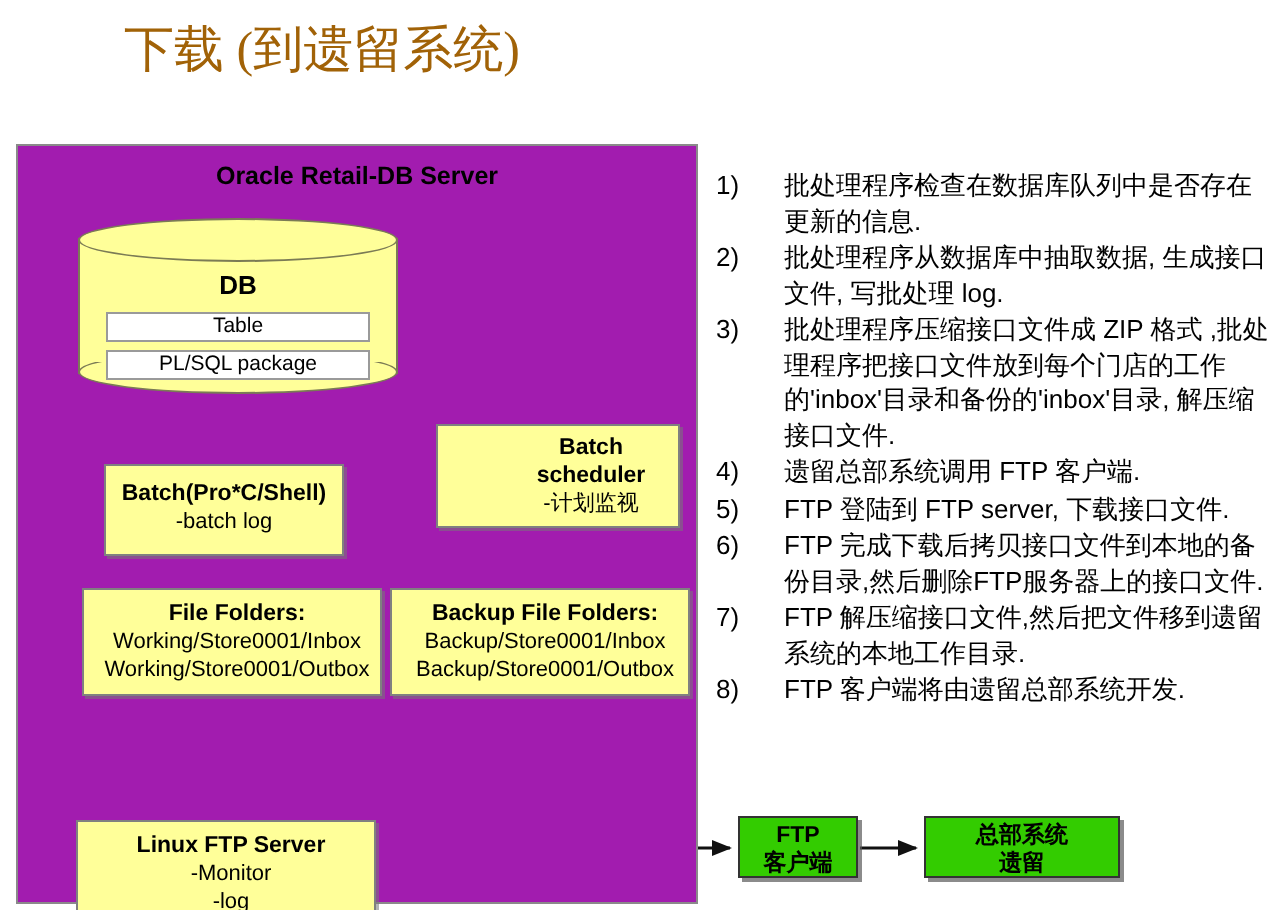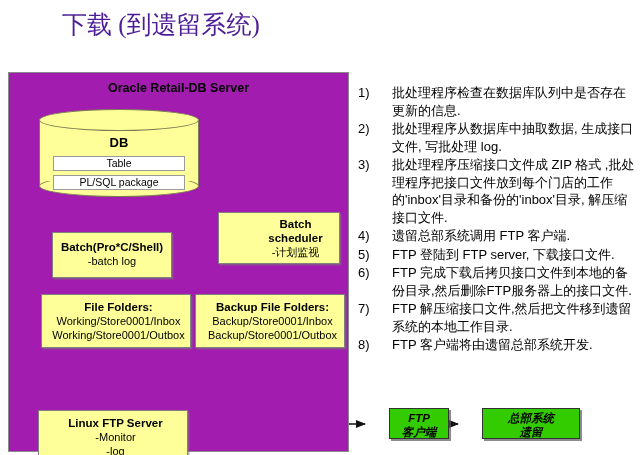--- a/index.html
+++ b/index.html
@@ -19,21 +19,21 @@
   
   .page-title {
     position: absolute;
     left: 62px;
     top: 8px;
     font-family: "Liberation Serif", "DejaVu Serif", serif;
     font-size: 25px;
     font-weight: 400;
     letter-spacing: 0px;
     white-space: nowrap;
-    color: #4c1d95;
+    color: #a16207;
   }
 
   
   .server-box {
     position: absolute;
     left: 8px;
     top: 72px;
     width: 341px;
     height: 380px;
     border: 1px solid #8a8a8a;
@@ -156,24 +156,22 @@
   
   .green-node {
     position: absolute;
     background: #33cc00;
     border: 1px solid #333333;
     box-sizing: border-box;
     box-shadow: 2px 2px 0 rgba(90,90,90,0.7);
     text-align: center;
     font-size: 11.5px;
     font-weight: bold;
-    font-style: italic;
     line-height: 14px;
     padding-top: 2px;
-    margin-left: 20px;
   }
   #ftp-client-node { left: 369px; top: 408px; width: 60px; height: 31px; }
   #legacy-hq-node  { left: 462px; top: 408px; width: 98px; height: 31px; }
 
   
   #connectors {
     position: absolute;
     left: 0;
     top: 0;
     width: 640px;

